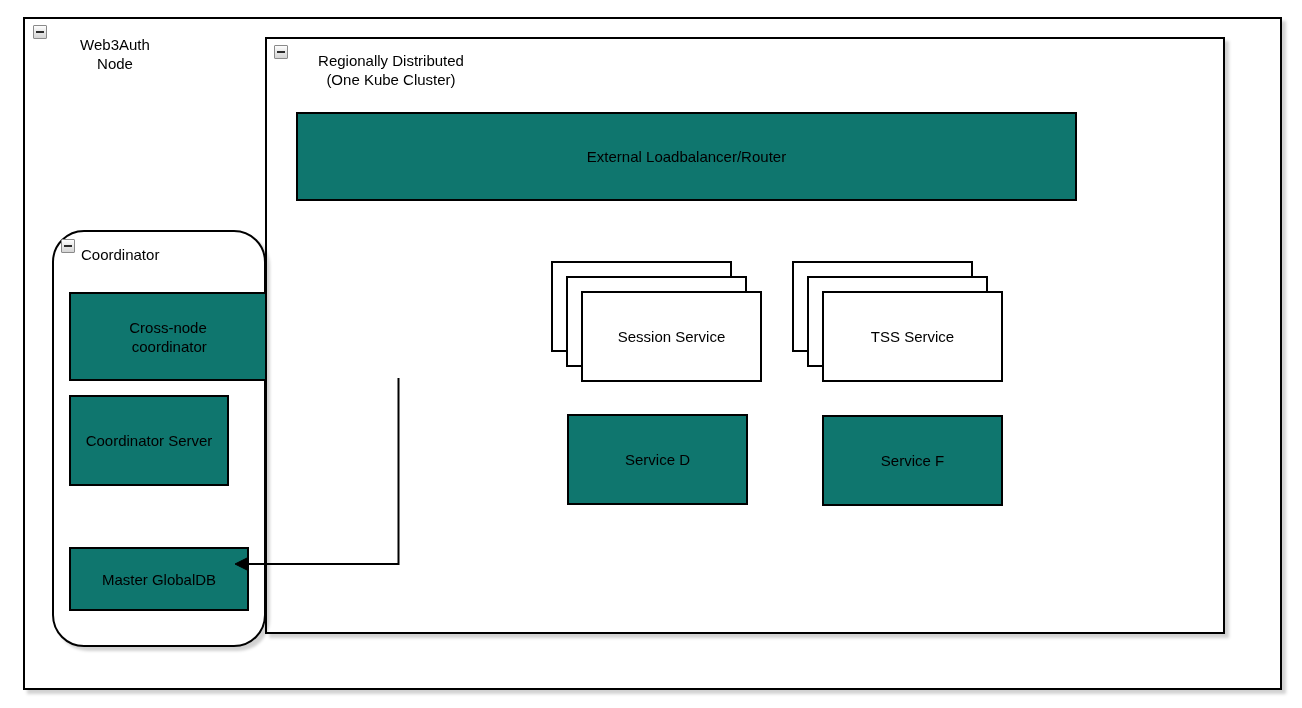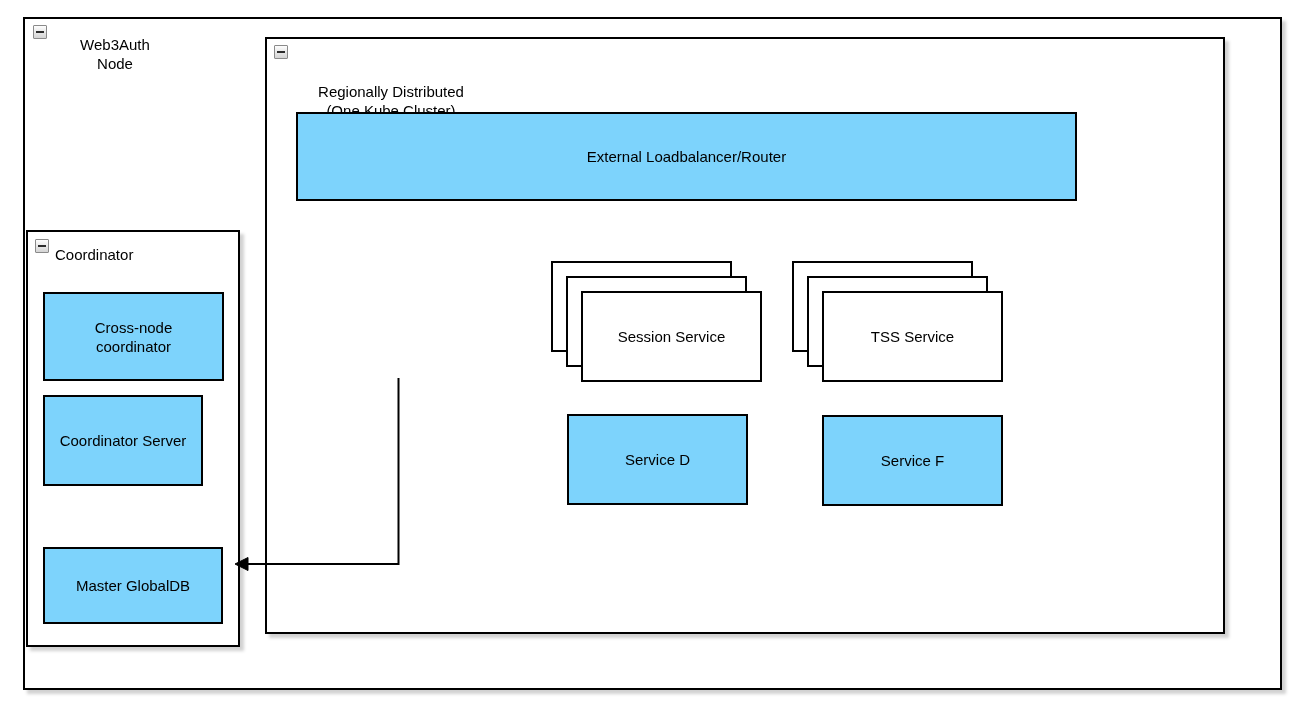--- a/index.html
+++ b/index.html
@@ -16,21 +16,21 @@
 
   
   .frame {
     position: absolute;
     background: #ffffff;
     border: 2px solid #000000;
     box-shadow: 4px 4px 3px rgba(0,0,0,0.18);
   }
   #outer-frame       { left: 23px;  top: 17px;  width: 1259px; height: 673px; }
   #region-frame      { left: 240px; top: 18px;  width: 960px;  height: 597px; }
-  #coordinator-frame { left: 1px;  top: 211px; width: 214px;  height: 417px; }
+  #coordinator-frame { left: 27px;  top: 211px; width: 214px;  height: 417px; border-radius: 32px; }
 
   
   .collapse-icon {
     position: absolute;
     width: 14px; height: 14px;
     border: 1px solid #8a8a8a;
     background: linear-gradient(180deg, #fdfdfd 0%, #d4d4d4 100%);
     display: flex; align-items: center; justify-content: center;
     border-radius: 1px;
   }
@@ -40,27 +40,27 @@
   #coordinator-collapse { left: 7px; top: 7px; }
 
   
   .group-title {
     position: absolute;
     font-size: 15px;
     line-height: 19px;
     white-space: pre-line;
   }
   #outer-title  { left: 30px; top: 16px; width: 120px; text-align: center; }
-  #region-title { left: 28px; top: 12px; width: 192px; text-align: center; margin-top: 31px; }
+  #region-title { left: 28px; top: 12px; width: 192px; text-align: center; }
   #coordinator-title { left: 27px; top: 13px; text-align: left; }
 
   
   .node {
     position: absolute;
-    background: #7dd3fc;
+    background: #0f766e;
     border: 2px solid #000000;
     display: flex; align-items: center; justify-content: center;
     text-align: center;
     font-size: 15px;
     line-height: 19px;
     white-space: pre-line;
   }
   #loadbalancer { left: 29px;  top: 73px;  width: 781px; height: 89px; }
   #service-d    { left: 300px; top: 375px; width: 181px; height: 91px; }
   #service-f    { left: 555px; top: 376px; width: 181px; height: 91px; }
@@ -80,23 +80,23 @@
   .stack .layer-mid   { left: 15px; top: 15px; }
   .stack .layer-front {
     left: 30px; top: 30px;
     display: flex; align-items: center; justify-content: center;
     text-align: center;
     font-size: 15px; line-height: 19px;
     white-space: pre-line;
   }
 
   
-  #cross-node      { left: 15px; top: 60px;  width: 181px; height: 89px; }
+  #cross-node      { left: 15px; top: 60px;  width: 198px; height: 89px; text-align: right; }
   #coord-server    { left: 15px; top: 163px; width: 160px; height: 91px; }
-  #master-globaldb { left: 15px; top: 315px; width: 180px; height: 77px; }
+  #master-globaldb { left: 15px; top: 315px; width: 180px; height: 64px; }
 
   
   #connector-layer {
     position: absolute;
     left: 0; top: 0;
     width: 1302px; height: 708px;
     pointer-events: none;
   }
 </style>
 </head>

